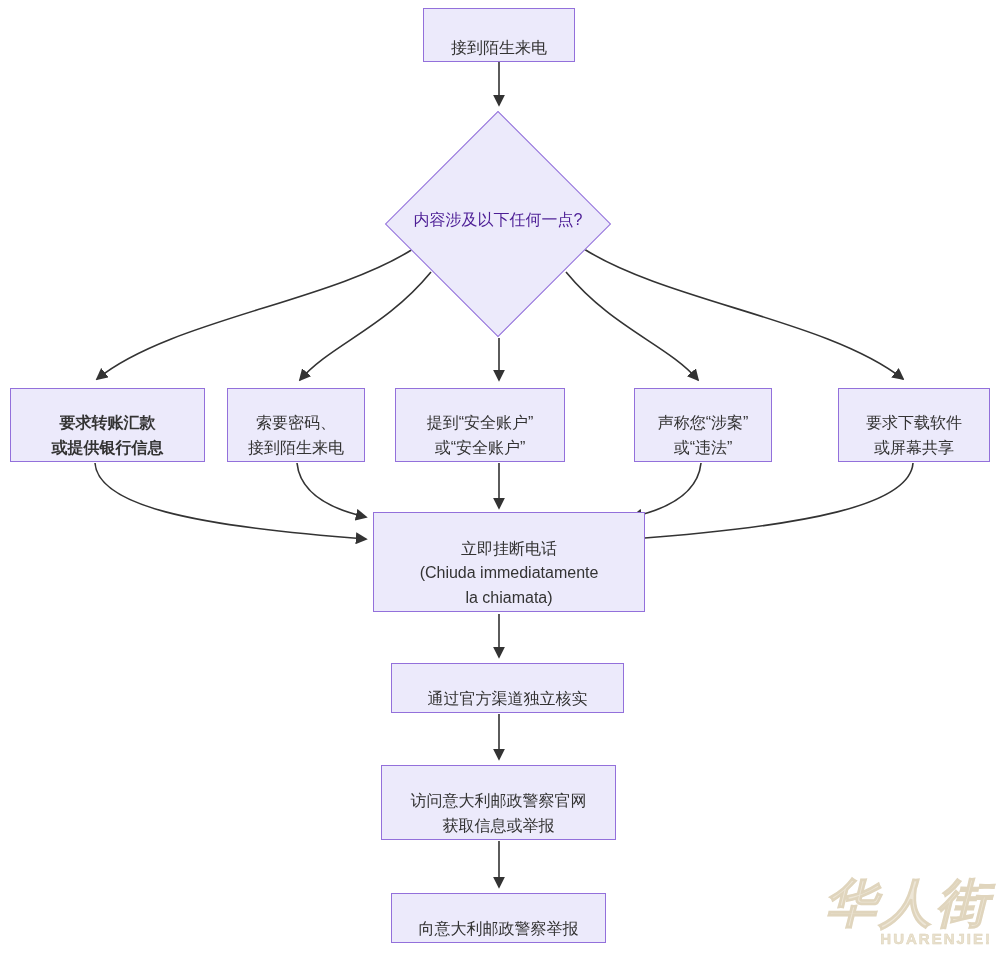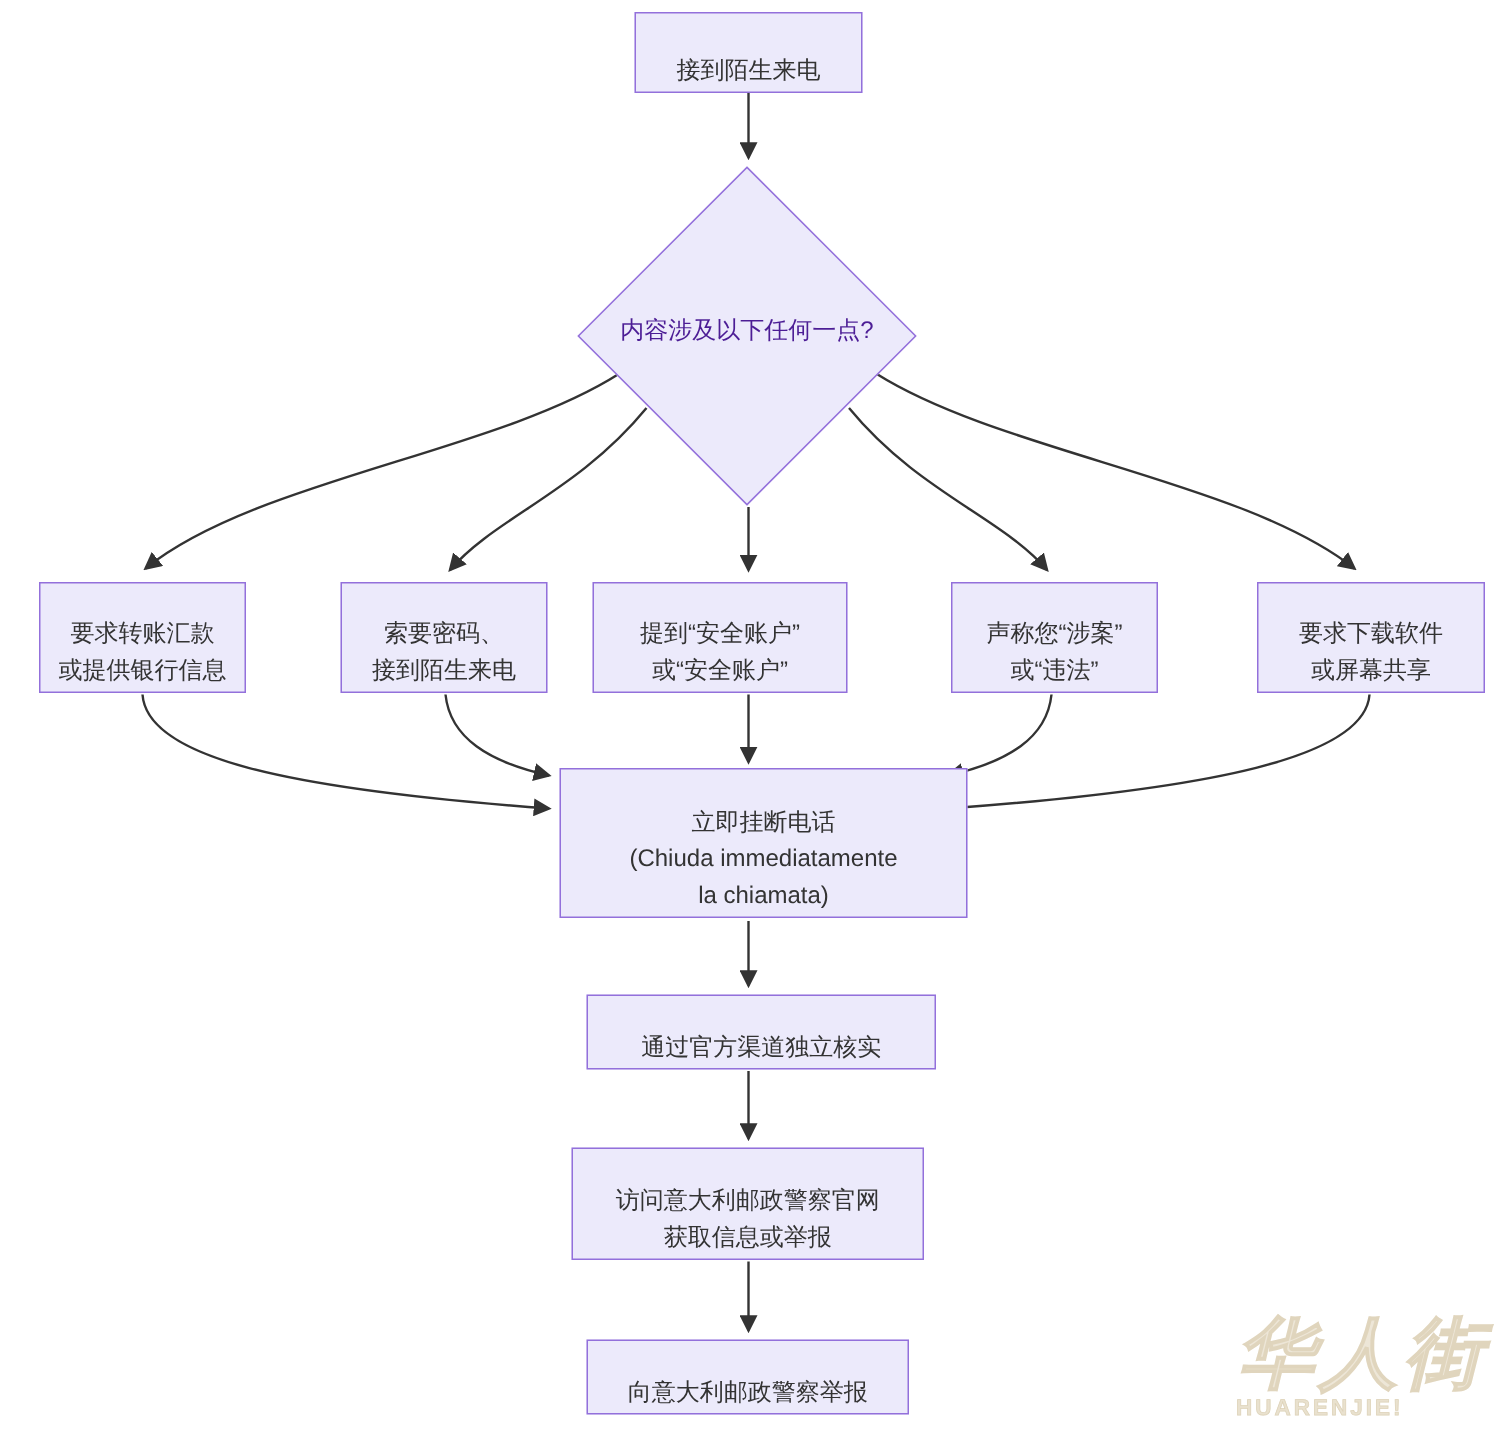--- a/index.html
+++ b/index.html
@@ -58,20 +58,21 @@
     width: 280px;
     text-align: center;
     color: #4c1d95;
     font-size: 16px;
     z-index: 2;
   }
   .watermark {
     position: absolute;
     right: 8px;
     bottom: 6px;
+    text-align: right;
     z-index: 3;
     pointer-events: none;
   }
   .watermark .cn {
     display: block;
     font-size: 52px;
     font-weight: bold;
     font-style: italic;
     letter-spacing: 4px;
     color: rgba(228, 217, 194, 0.65);
@@ -119,21 +120,21 @@
 
   <div class="node" style="left:423px; top:8px; width:152px; height:54px;">
     <span>接到陌生来电</span>
   </div>
 
   <div class="diamond-wrap">
     <div class="diamond-shape"></div>
     <div class="diamond-label">内容涉及以下任何一点?</div>
   </div>
 
-  <div class="node" style="left:26px; top:388px; width:138px; height:74px;">
+  <div class="node" style="left:10px; top:388px; width:195px; height:74px;font-weight:bold;">
     <span>要求转账汇款</span>
     <span>或提供银行信息</span>
   </div>
 
   <div class="node" style="left:227px; top:388px; width:138px; height:74px;">
     <span>索要密码、</span>
     <span>接到陌生来电</span>
   </div>
 
   <div class="node" style="left:395px; top:388px; width:170px; height:74px;">

